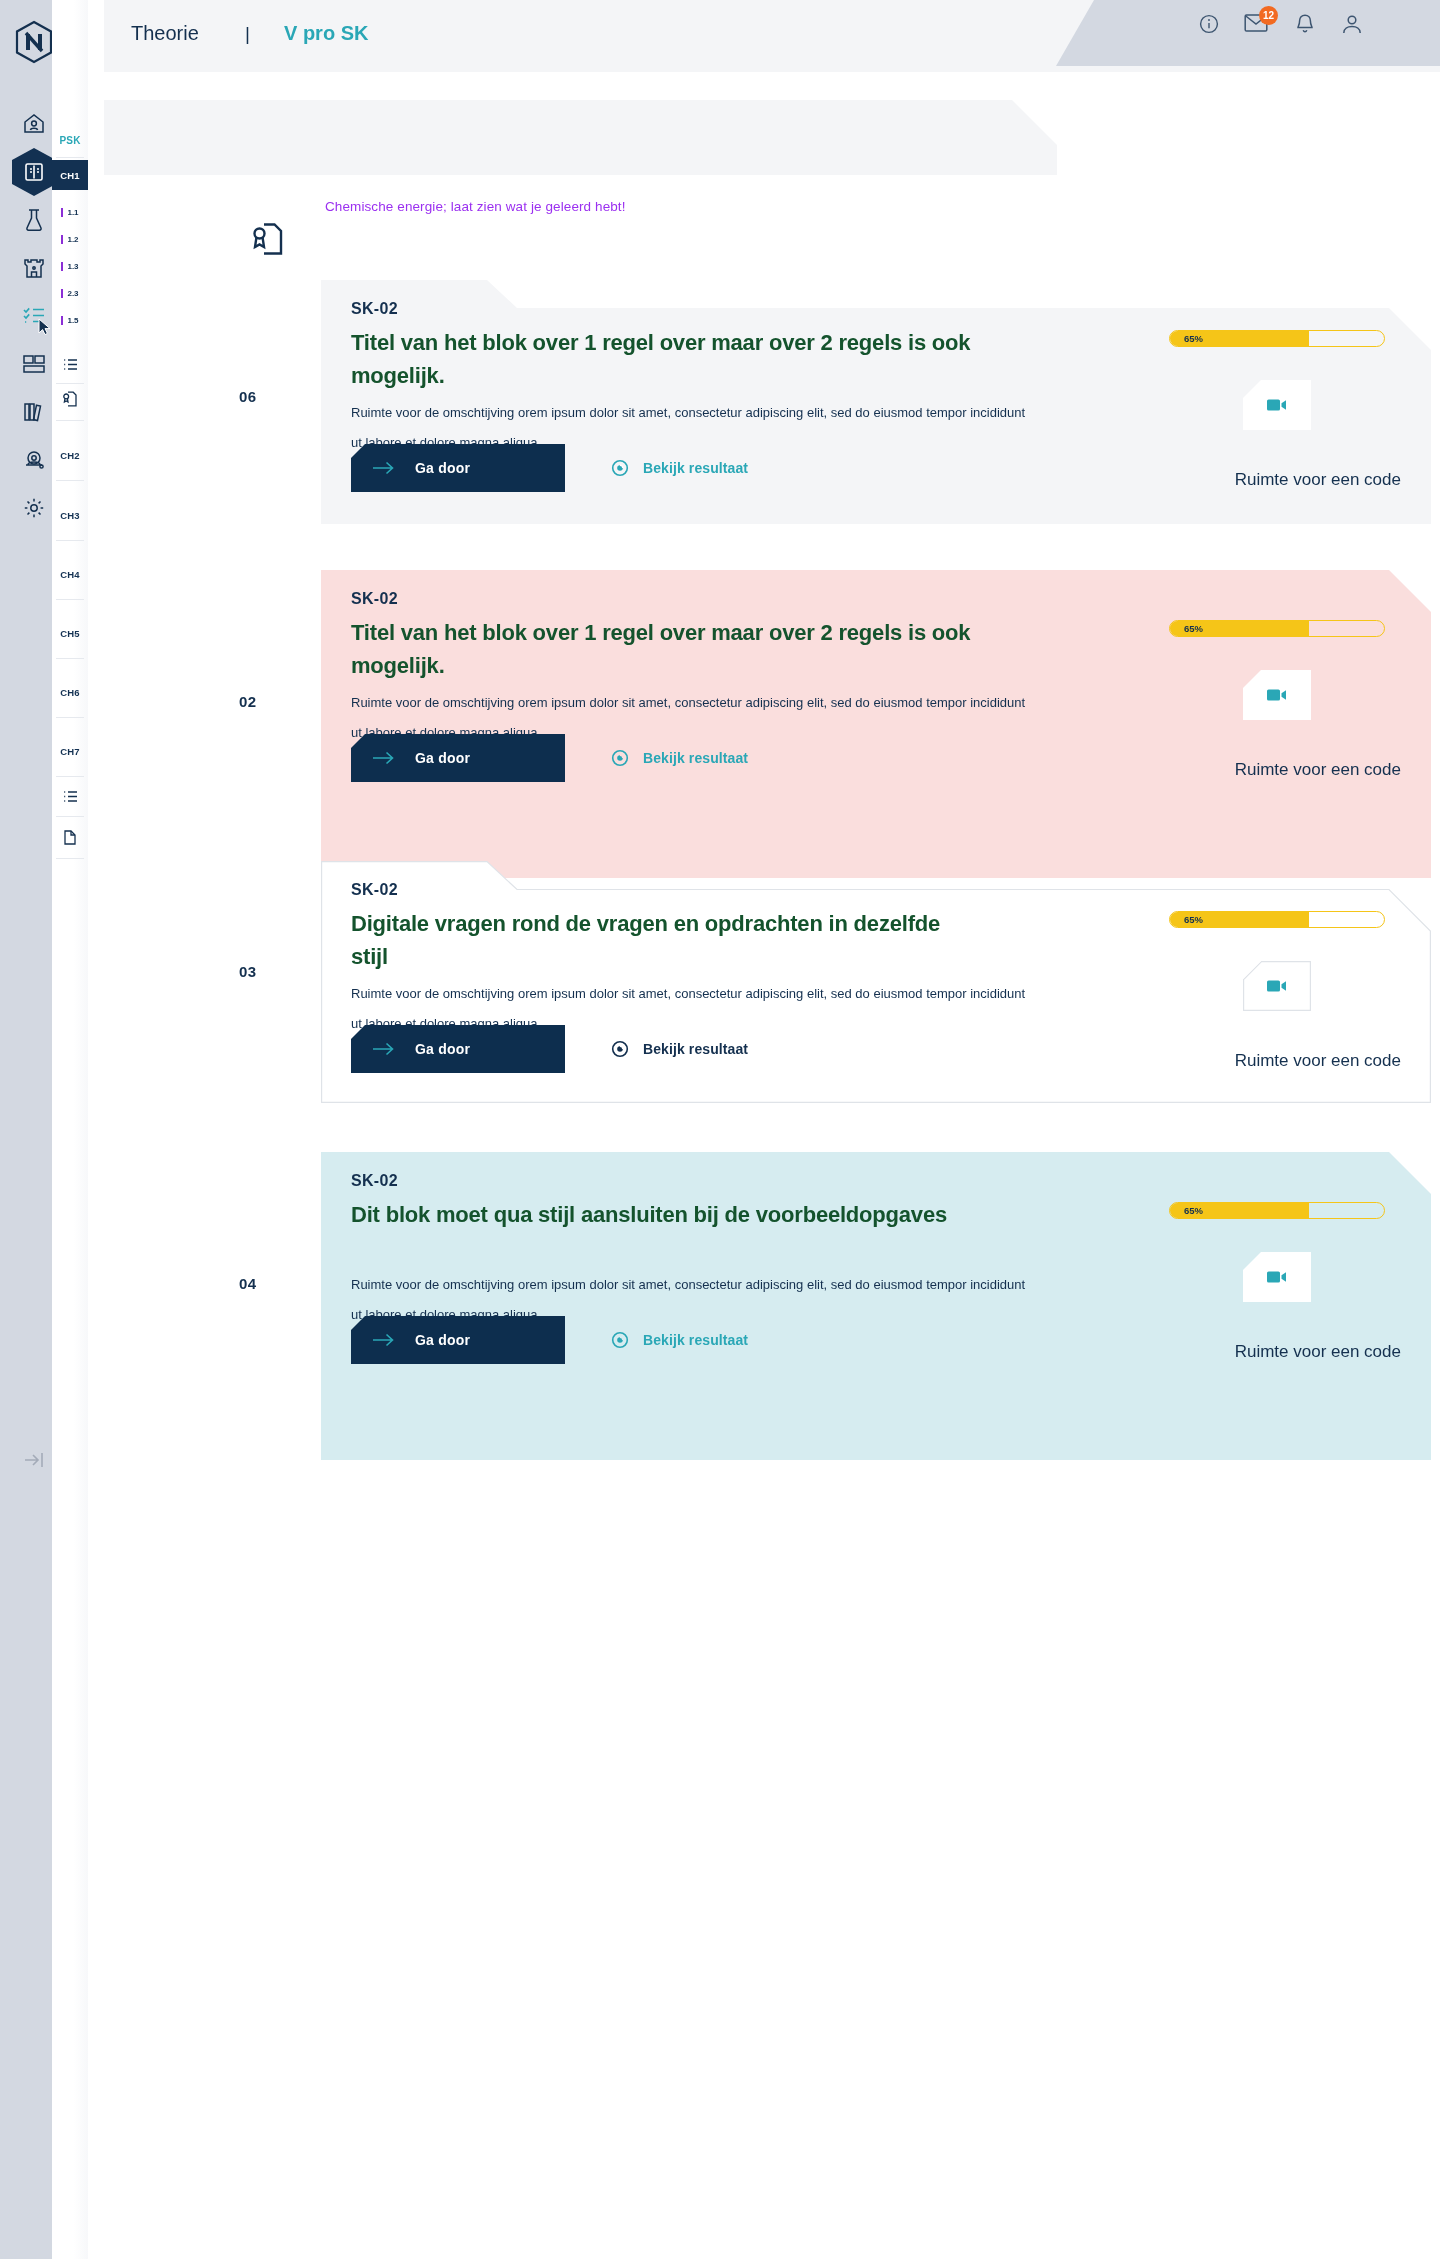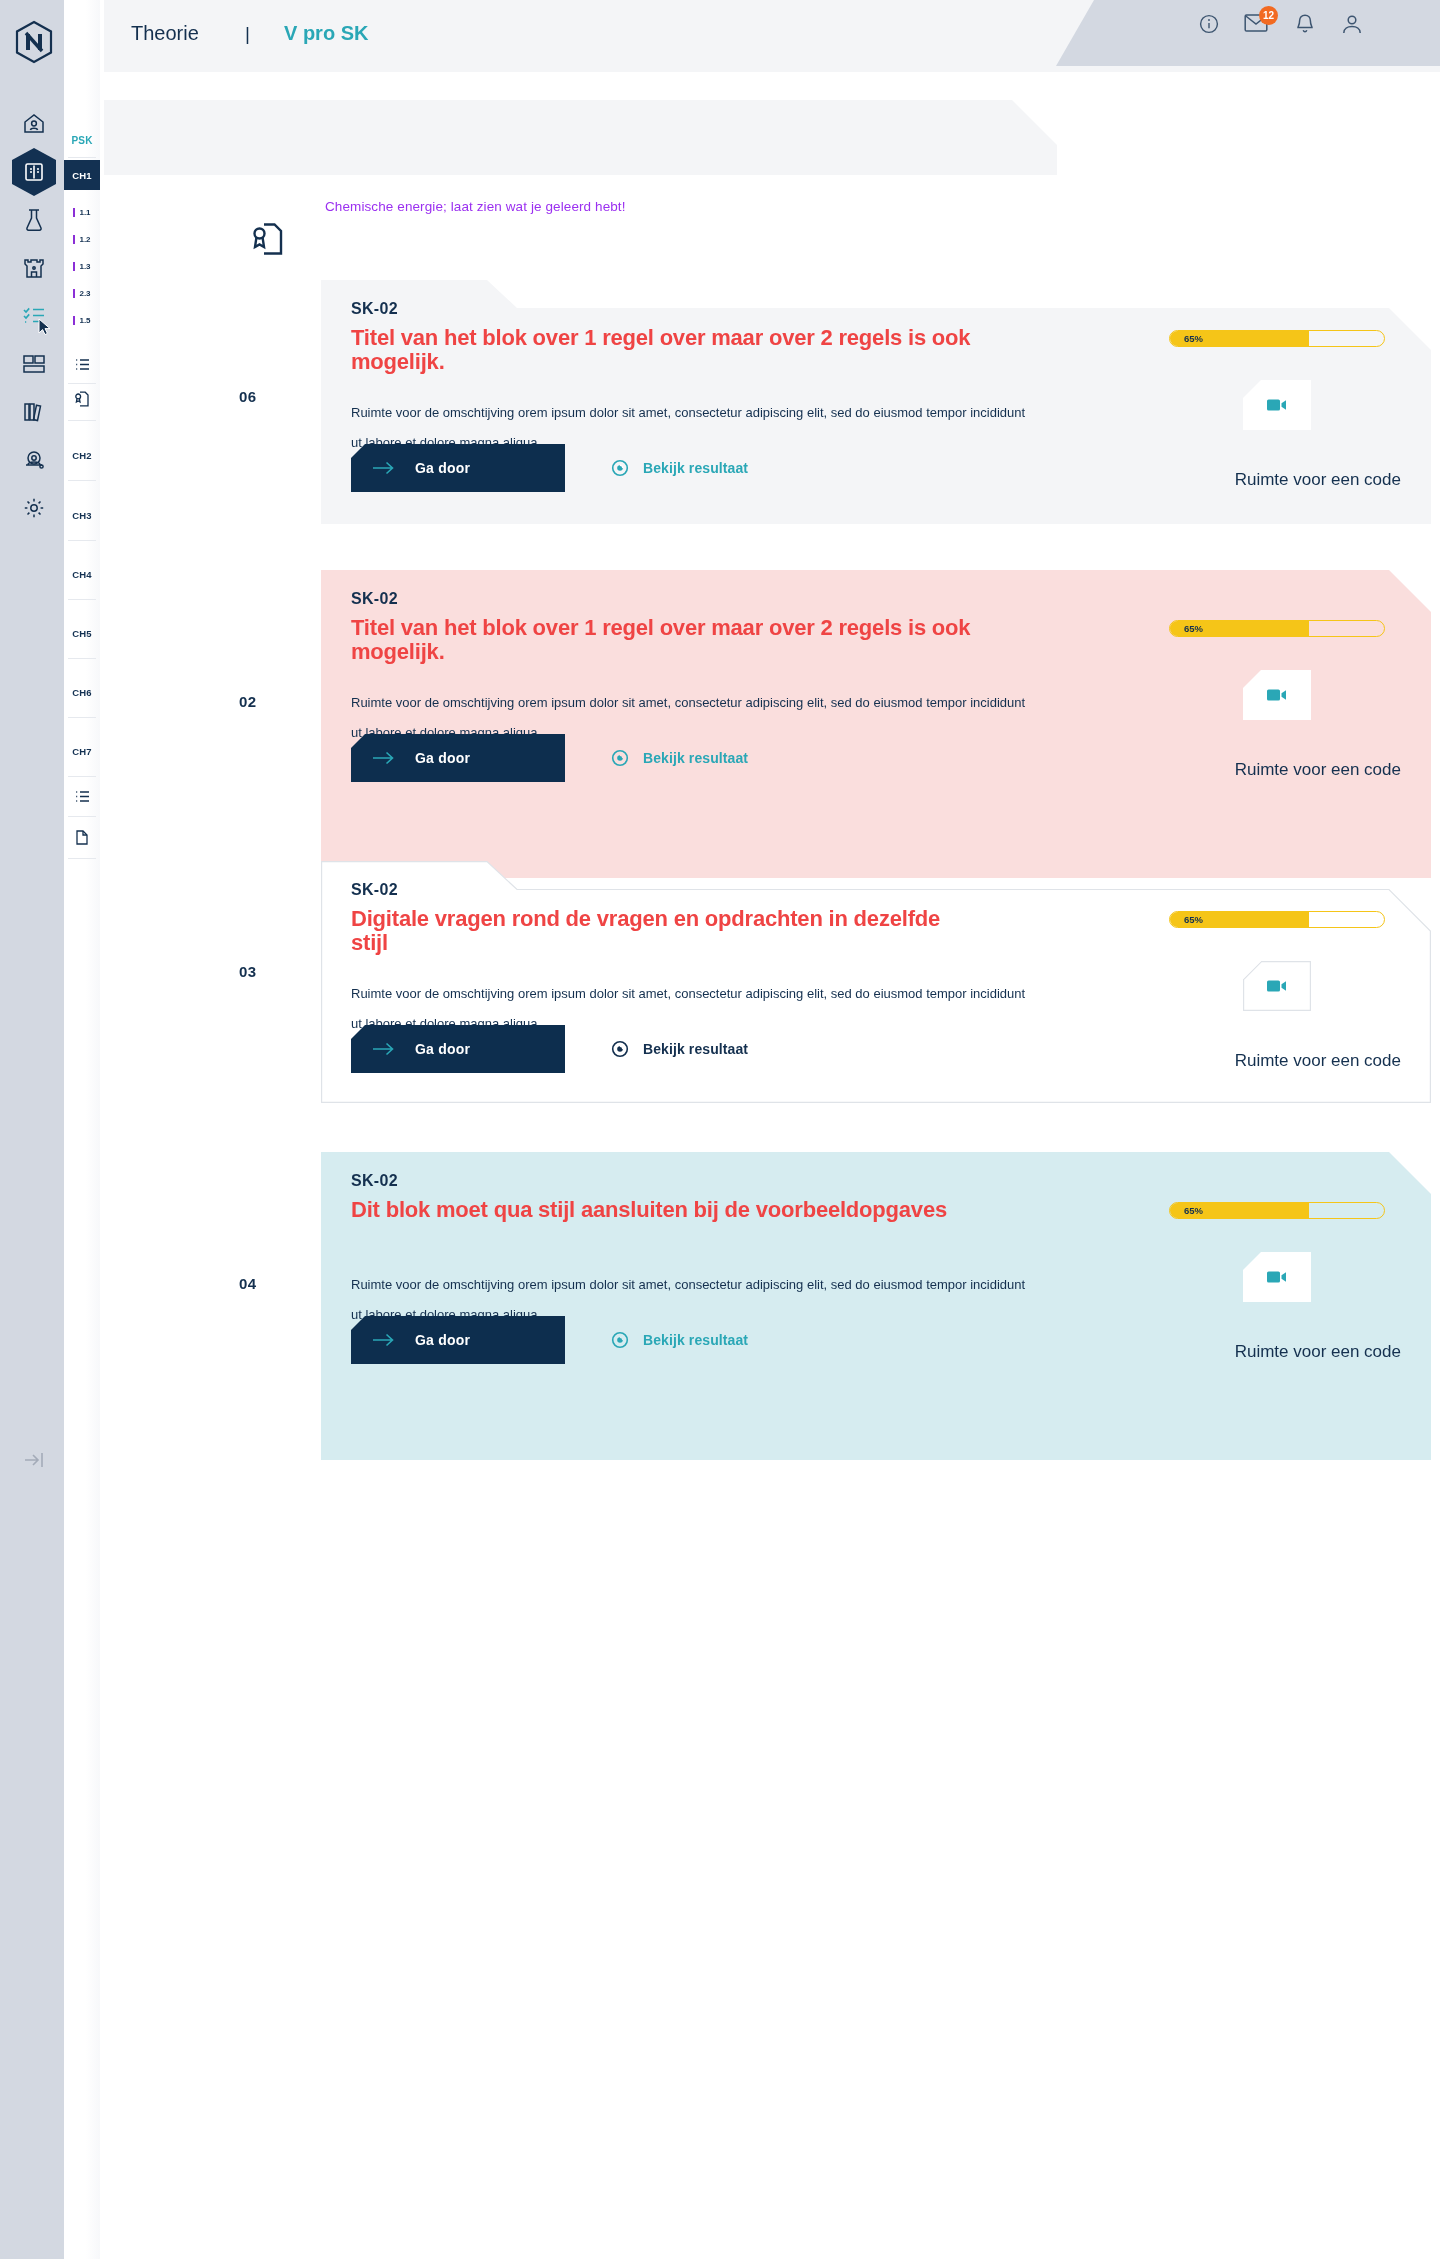--- a/index.html
+++ b/index.html
@@ -34,21 +34,21 @@
     clip-path: polygon(50% 0%, 100% 25%, 100% 75%, 50% 100%, 0% 75%, 0% 25%);
   }
   .rail-icon.active-hex svg { position:relative; z-index:2; }
   #rail-collapse {
     position: absolute; left: 22px; top: 1448px;
     width: 24px; height: 24px; opacity: .55;
   }
 
   
   #chapter-sidebar {
-    position: absolute; left: 64px; top: 0;
+    position: absolute; left: 52px; top: 0;
     width: 36px; height: 2259px;
     background: linear-gradient(to right,#ffffff 0%, #ffffff 60%, #f7f8fa 100%);
   }
   .ch-row {
     position: absolute; left: 0; width: 36px;
     display:flex; align-items:center; justify-content:center;
     font-size: 9.5px; font-weight: 700; letter-spacing: .2px;
     color: #133152;
   }
   .ch-row.psk { color: #2aa7b6; font-size: 10px; }
@@ -133,21 +133,21 @@
   
   .card-shape {
     position:absolute; inset:0;
   }
   .card-label {
     position:absolute; left:30px; top:20px;
     font-size:16px; font-weight:700; color:#14304f; letter-spacing:.3px;
   }
   .card-title {
     position:absolute; left:30px;
-    font-size:22px; font-weight:700; color:#ef4444; line-height:24px;
+    font-size:22px; font-weight:700; color:#14532d; line-height:33px;
     letter-spacing:-.2px; width:620px;
   }
   .card-desc {
     position:absolute; left:30px; width:680px;
     font-size:13px; line-height:30px; color:#14304f;
   }
   .go-btn {
     position:absolute; left:30px; width:214px; height:48px;
     background:#0d2e4e;
     clip-path: polygon(14px 0, 214px 0, 214px 48px, 0 48px, 0 14px);

